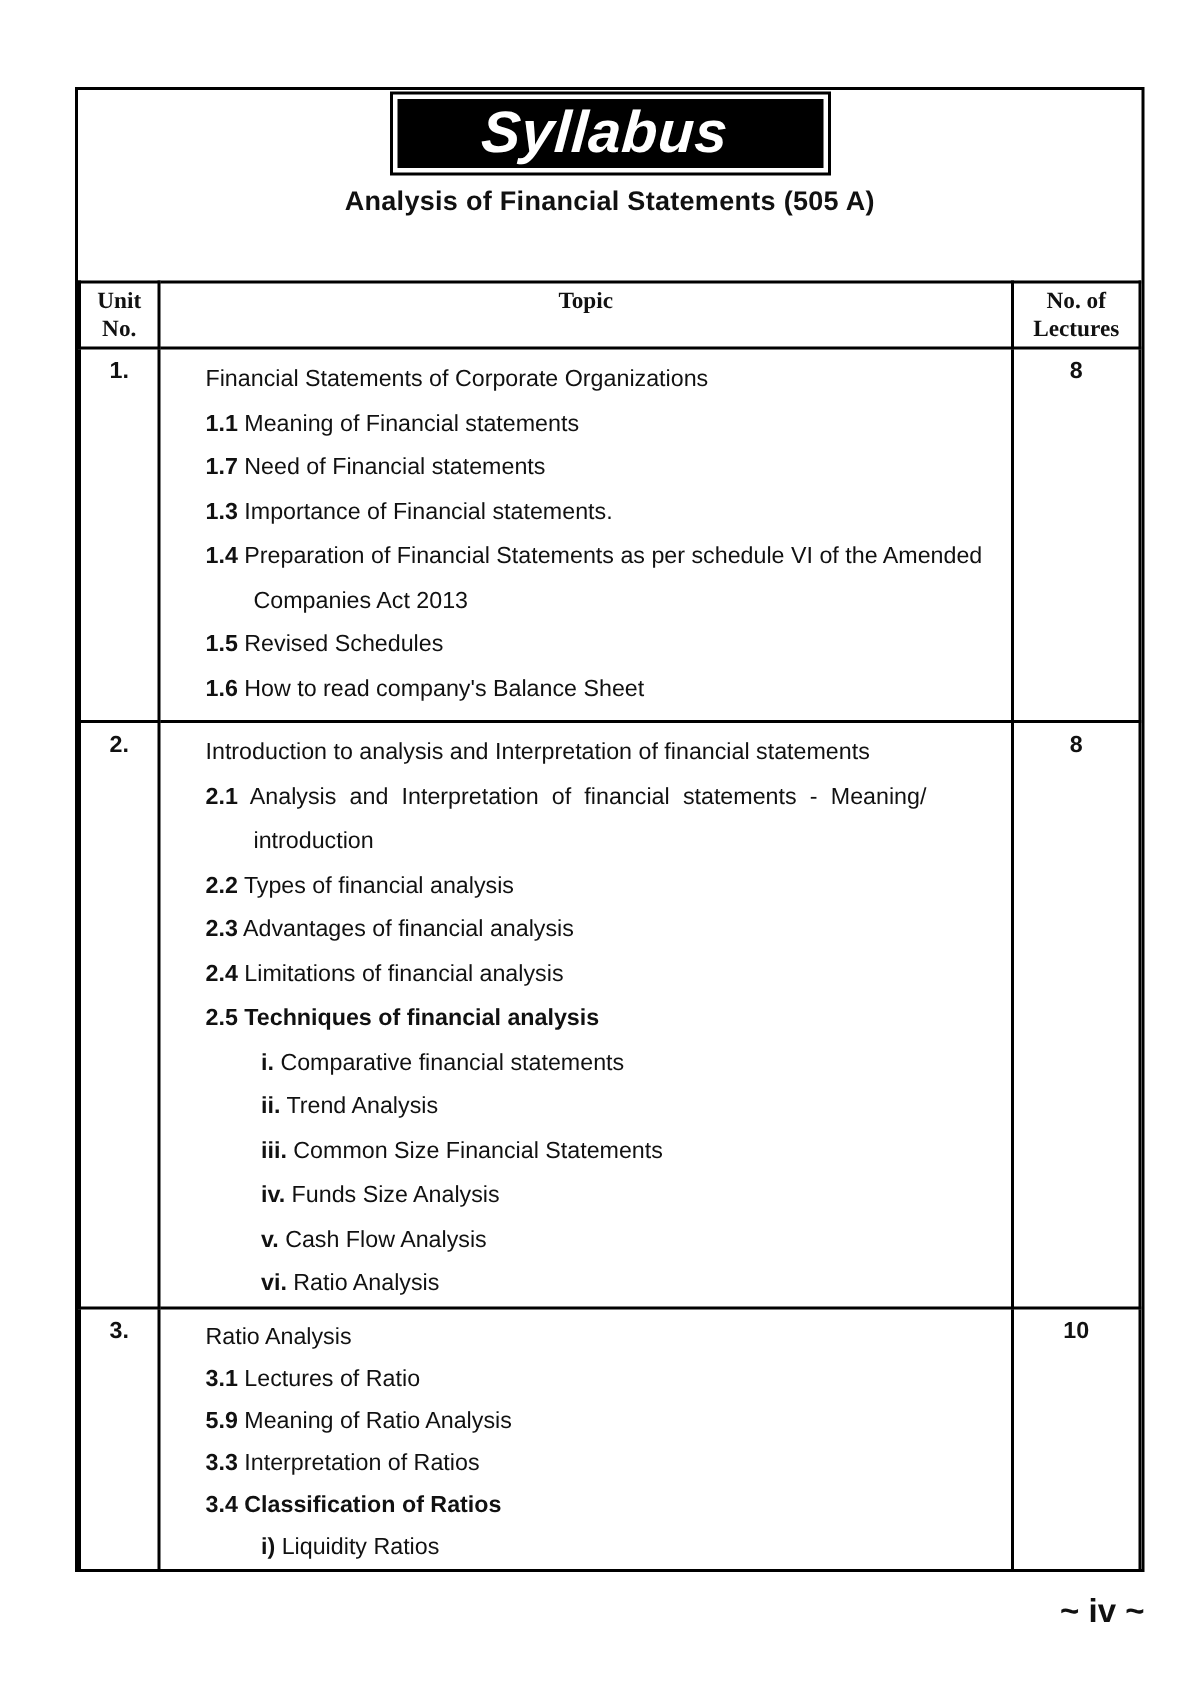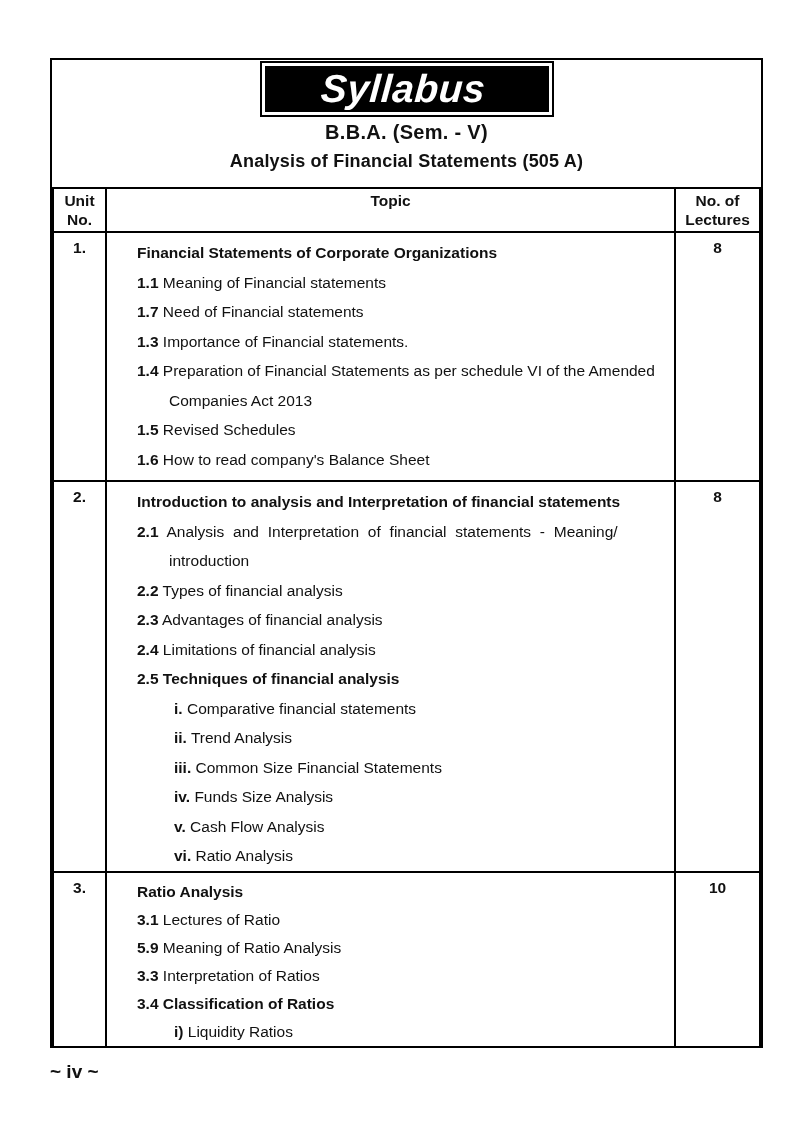--- a/index.html
+++ b/index.html
@@ -18,50 +18,49 @@
   .syl-inner{background:#000;color:#fff;width:284px;height:46px;
     display:flex;align-items:center;justify-content:center;}
   .syl-text{font-weight:bold;font-style:italic;font-size:39px;line-height:46px;
     letter-spacing:0.5px;transform:skewX(-4deg);padding-right:6px;}
   .program{font-size:20px;font-weight:bold;margin-top:4px;letter-spacing:0.3px;}
   .course{font-size:18px;font-weight:bold;margin-top:7px;letter-spacing:0.2px;}
   
   table{width:100%;border-collapse:collapse;table-layout:fixed;}
   td{border:2px solid #000;vertical-align:top;}
   thead td{height:39px;text-align:center;font-weight:bold;font-size:15.5px;
-    line-height:19px;padding-top:2px;}
+    line-height:19px;padding-top:2px;font-family:Liberation Serif, serif;}
   .col-no-cell{text-align:center;font-weight:bold;font-size:15.5px;padding-top:6px;}
   .col-topic-cell{padding:5px 8px 0 30px;font-size:15.5px;}
   .col-lect-cell{text-align:center;font-weight:bold;font-size:15.5px;padding-top:6px;}
   .line{line-height:29.5px;}
   tr.r3 .line{line-height:28px;}
-  .line.head{font-weight:bold;}
+  .line.head{font-weight:normal;}
   .line.sub,.line.sub-bold{padding-left:32px;text-indent:-32px;}
   .line.sub-bold{font-weight:bold;}
   .line.roman{padding-left:37px;}
   .num{font-weight:bold;}
   .spread{word-spacing:4.5px;}
   
   .footer{
-    position:absolute;top:1061px;left:50px;width:713px;text-align:left;
-    font-weight:bold;font-size:19px;color:#111;
+    position:absolute;top:1061px;left:50px;width:713px;text-align:right;
+    font-weight:bold;font-size:22px;color:#111;
   }
 </style>
 </head>
 <body>
 
 <div class="doc-box">
 
   <div class="title-area">
     <div class="syl-outer">
       <div class="syl-inner">
         <span class="syl-text">Syllabus</span>
       </div>
     </div>
-    <div class="program">B.B.A. (Sem. - V)</div>
     <div class="course">Analysis of Financial Statements (505 A)</div>
   </div>
 
   <table>
     <colgroup>
       <col style="width:53px">
       <col>
       <col style="width:85px">
     </colgroup>
     <thead>

